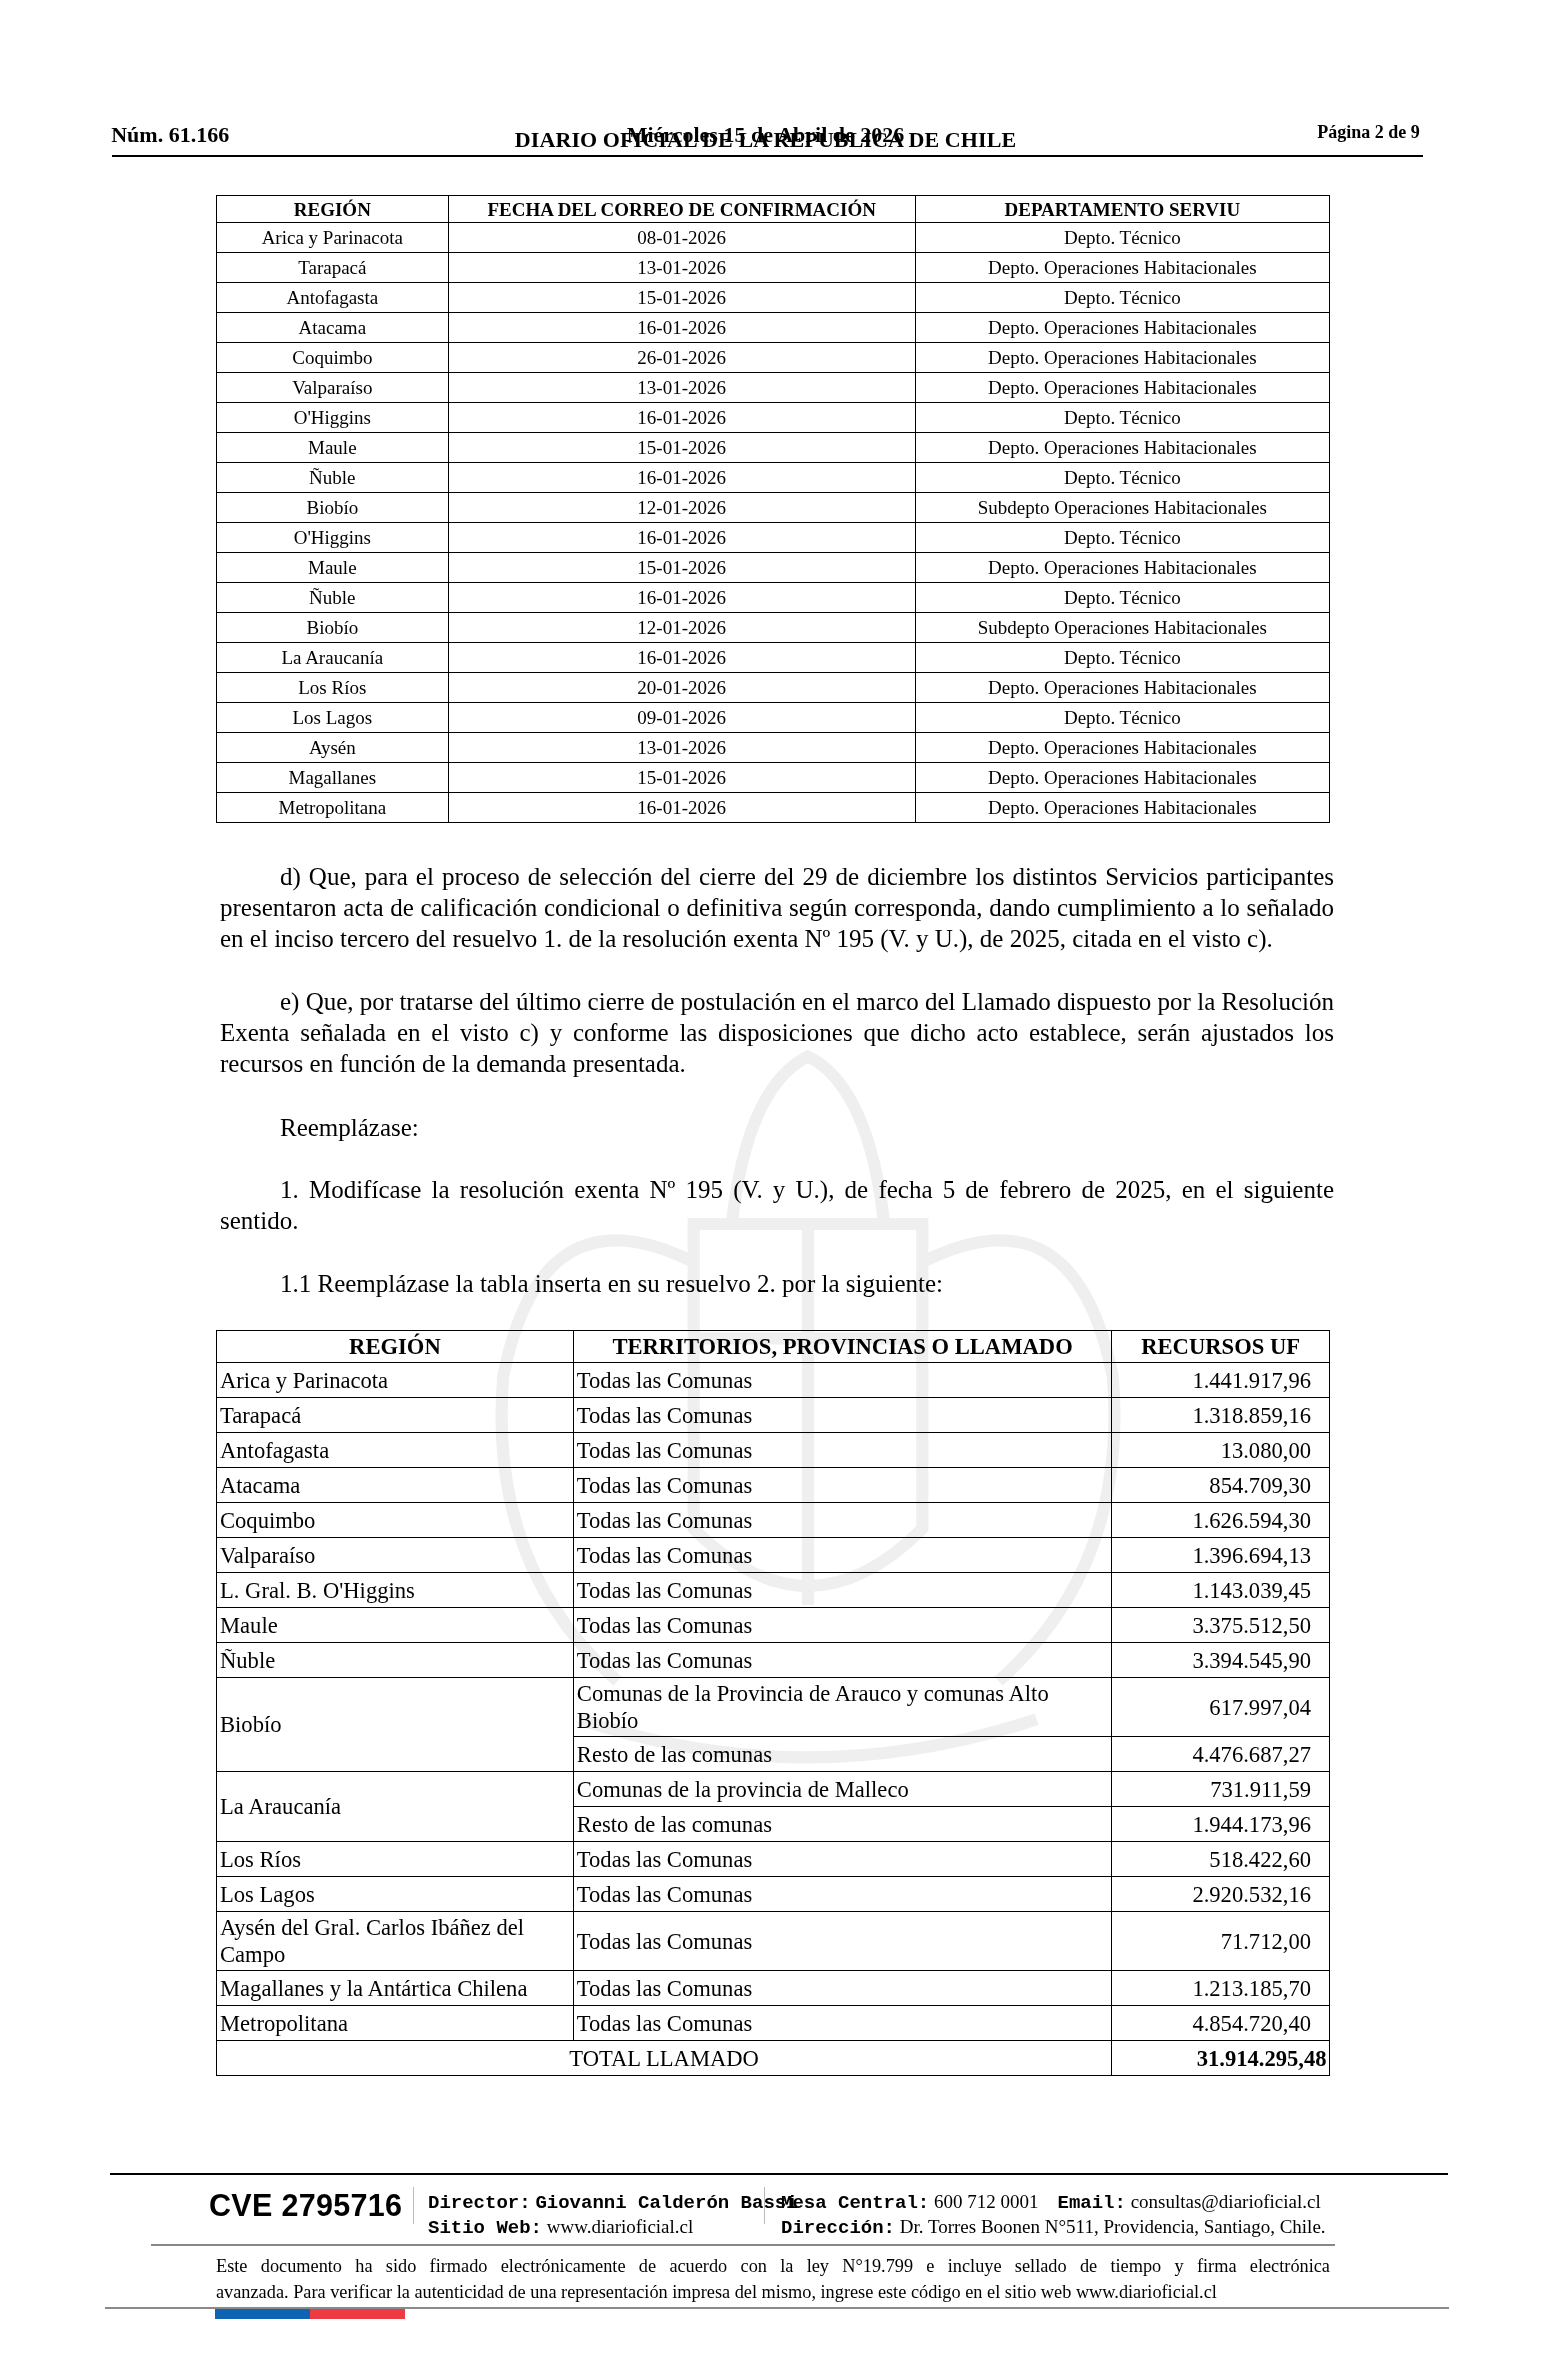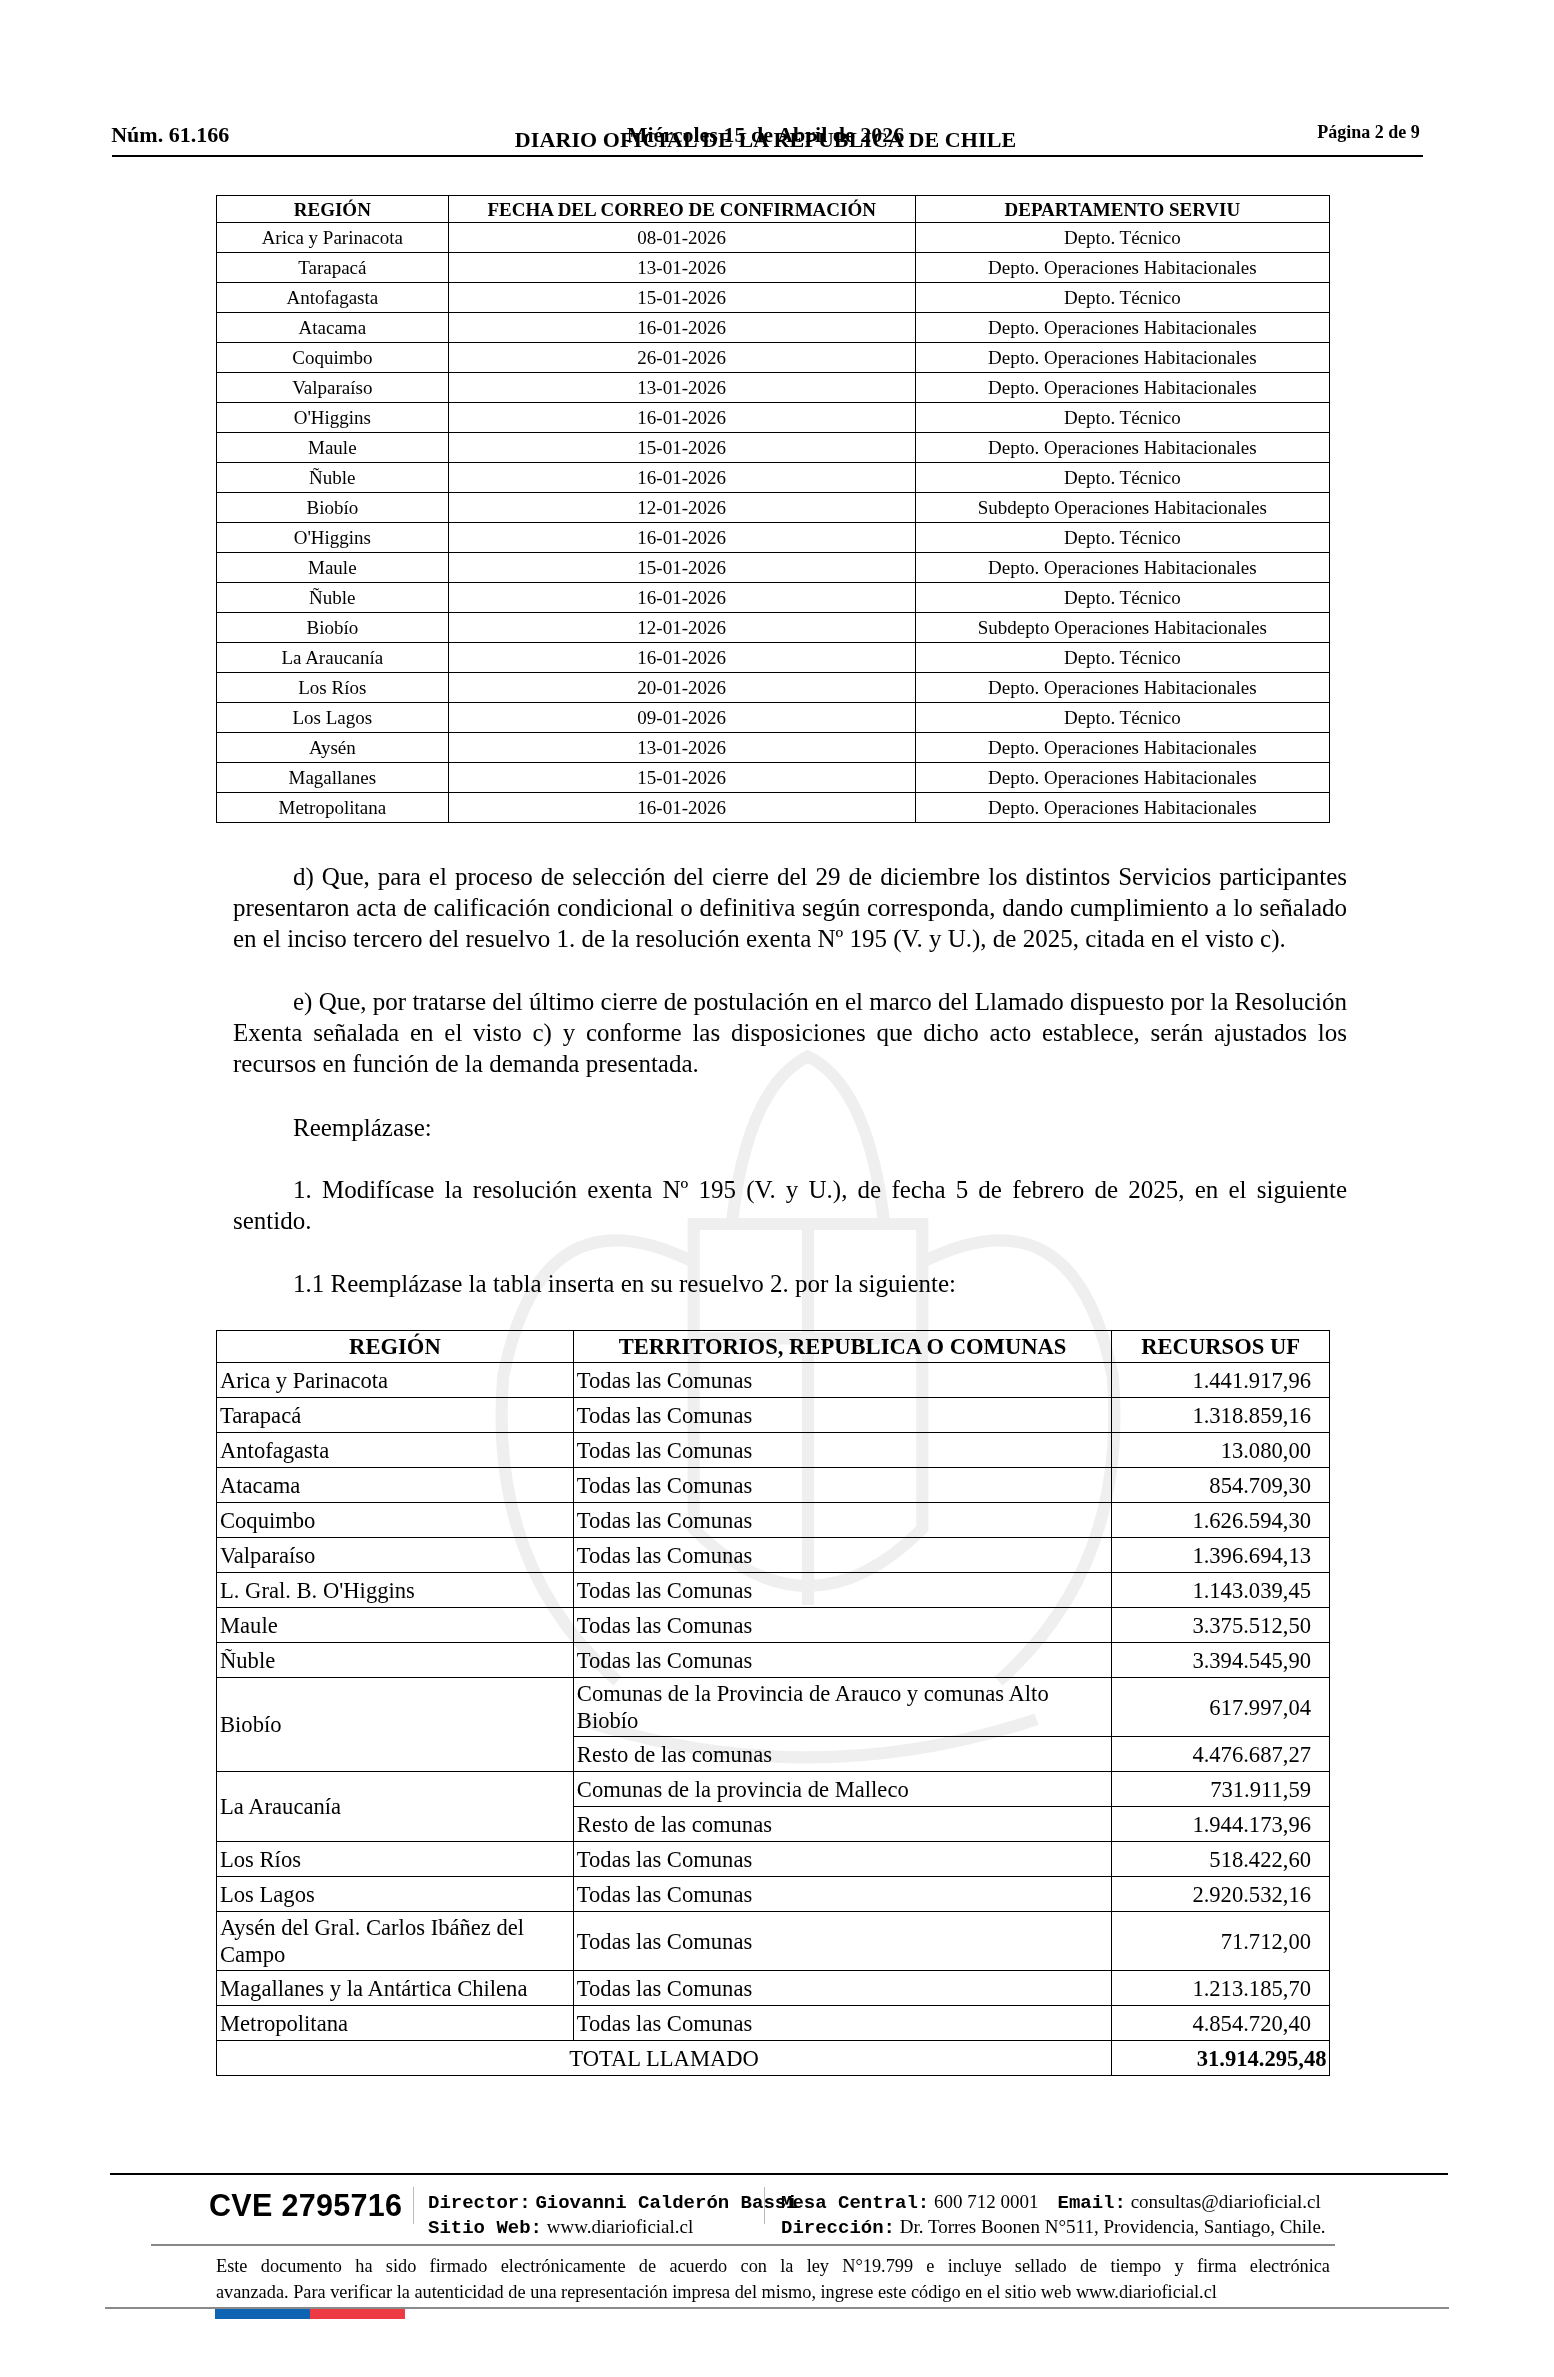--- a/index.html
+++ b/index.html
@@ -94,21 +94,21 @@
       font-size: 19px;
       height: 27px;
     }
     .t1 col.c1 { width: 232px; }
     .t1 col.c2 { width: 468px; }
     .t1 col.c3 { width: 415px; }
 
     
     .para {
       position: absolute;
-      left: 233px;
+      left: 220px;
       width: 1114px;
       font-size: 25px;
       line-height: 31px;
       text-align: justify;
     }
     .para .ind { display: inline-block; width: 60px; }
 
     
     .t2 {
       position: absolute;
@@ -361,21 +361,21 @@
 
 <table class="t2">
   <colgroup>
       <col class="c1">
       <col class="c2">
       <col class="c3">
     </colgroup>
   <thead>
     <tr>
       <th>REGIÓN</th>
-      <th>TERRITORIOS, REPUBLICA O COMUNAS</th>
+      <th>TERRITORIOS, PROVINCIAS O LLAMADO</th>
       <th>RECURSOS UF</th>
     </tr>
   </thead>
   <tbody>
     <tr>
         <td>Arica y Parinacota</td>
         <td>Todas las Comunas</td>
         <td class="num">1.441.917,96</td>
       </tr>
     <tr>

